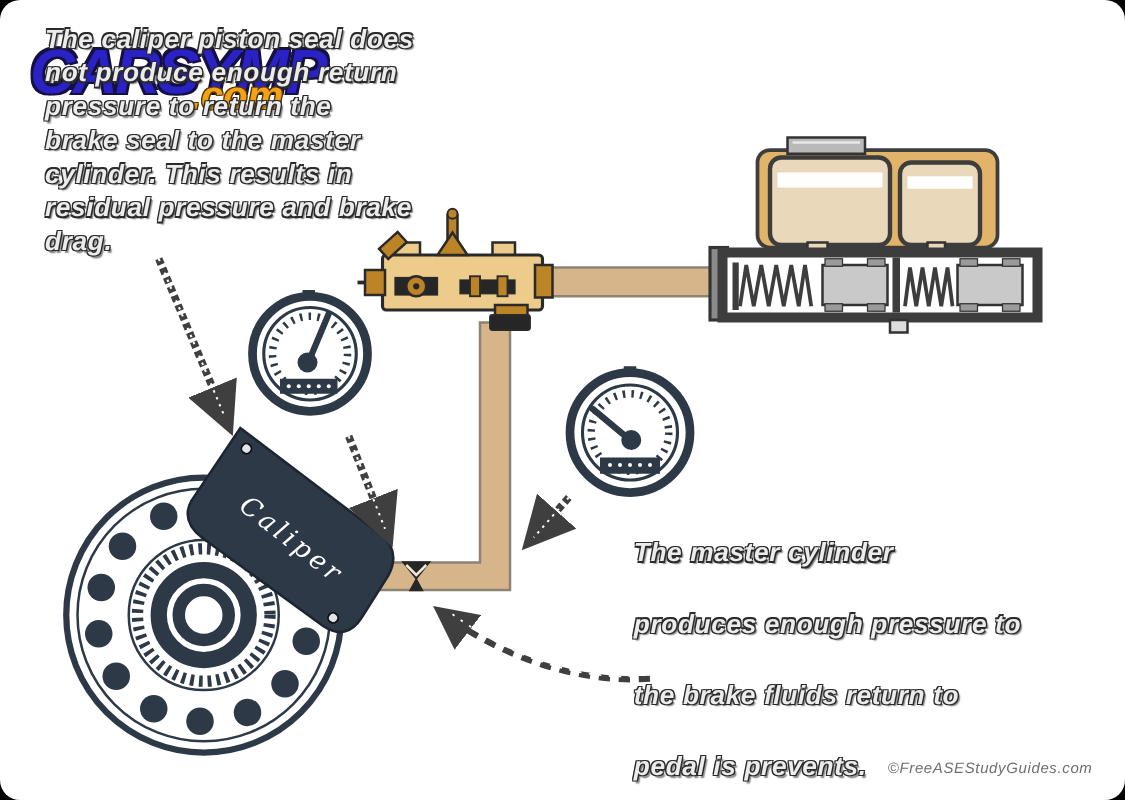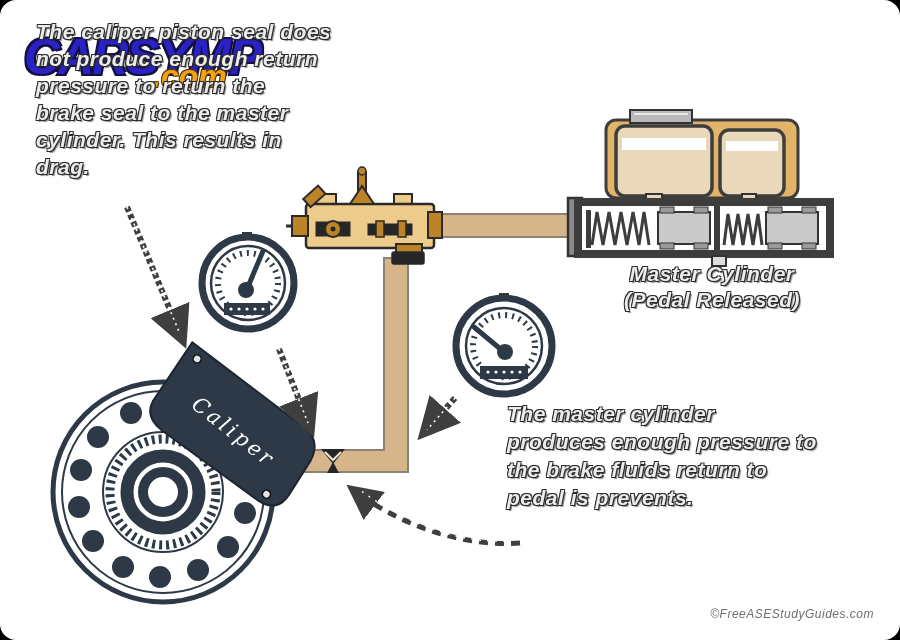--- a/index.html
+++ b/index.html
@@ -16,21 +16,21 @@
       color:var(--logo_orange,#f3a117);
       text-shadow:-1px -1px 0 #5a3a05,1px -1px 0 #5a3a05,-1px 1px 0 #5a3a05,1px 1px 0 #5a3a05;}
   
   .note{position:absolute;z-index:3;font-weight:bold;font-style:italic;font-size:21px;
       color:#ececec;letter-spacing:.5px;
       text-shadow:-1px -1px 0 #2b2b2b,1px -1px 0 #2b2b2b,-1px 1px 0 #2b2b2b,1px 1px 0 #2b2b2b,
                   2px 2px 1px rgba(40,40,40,.55);}
   .note div{height:27px;white-space:nowrap;}
   #left-note{left:36px;top:20px;}
   #right-note{left:507px;top:402px;}
-  #right-note div{height:28px;}
+  #right-note div{height:28px;margin-top:29px;}
   #mc-label{left:592px;top:262px;width:240px;text-align:center;}
   #mc-label div{height:26px;}
   #copyright{position:absolute;right:26px;top:607px;z-index:3;font-size:12px;font-style:italic;
       color:#6e6e6e;letter-spacing:.5px;}
   svg{position:absolute;left:0;top:0;z-index:2;}
   svg text.caliper-script{font-family:"DejaVu Serif",serif;font-style:italic;font-size:21px;
       letter-spacing:3px;fill:#fff;}
 </style>
 </head>
 <body>
@@ -201,29 +201,26 @@
       </g>
     </g>
   </svg>
 
   <div id="left-note" class="note">
     <div>The caliper piston seal does</div>
     <div>not produce enough return</div>
     <div>pressure to return the</div>
     <div>brake seal to the master</div>
     <div>cylinder. This results in</div>
+    <div>residual pressure and brake</div>
     <div>drag.</div>
   </div>
 
   <div id="right-note" class="note">
     <div>The master cylinder</div>
     <div>produces enough pressure to</div>
     <div>the brake fluids return to</div>
     <div>pedal is prevents.</div>
   </div>
 
-  <div id="mc-label" class="note">
-    <div>Master Cylinder</div>
-    <div>(Pedal Released)</div>
-  </div>
 
   <div id="copyright">©FreeASEStudyGuides.com</div>
 </div>
 
 </body></html>

